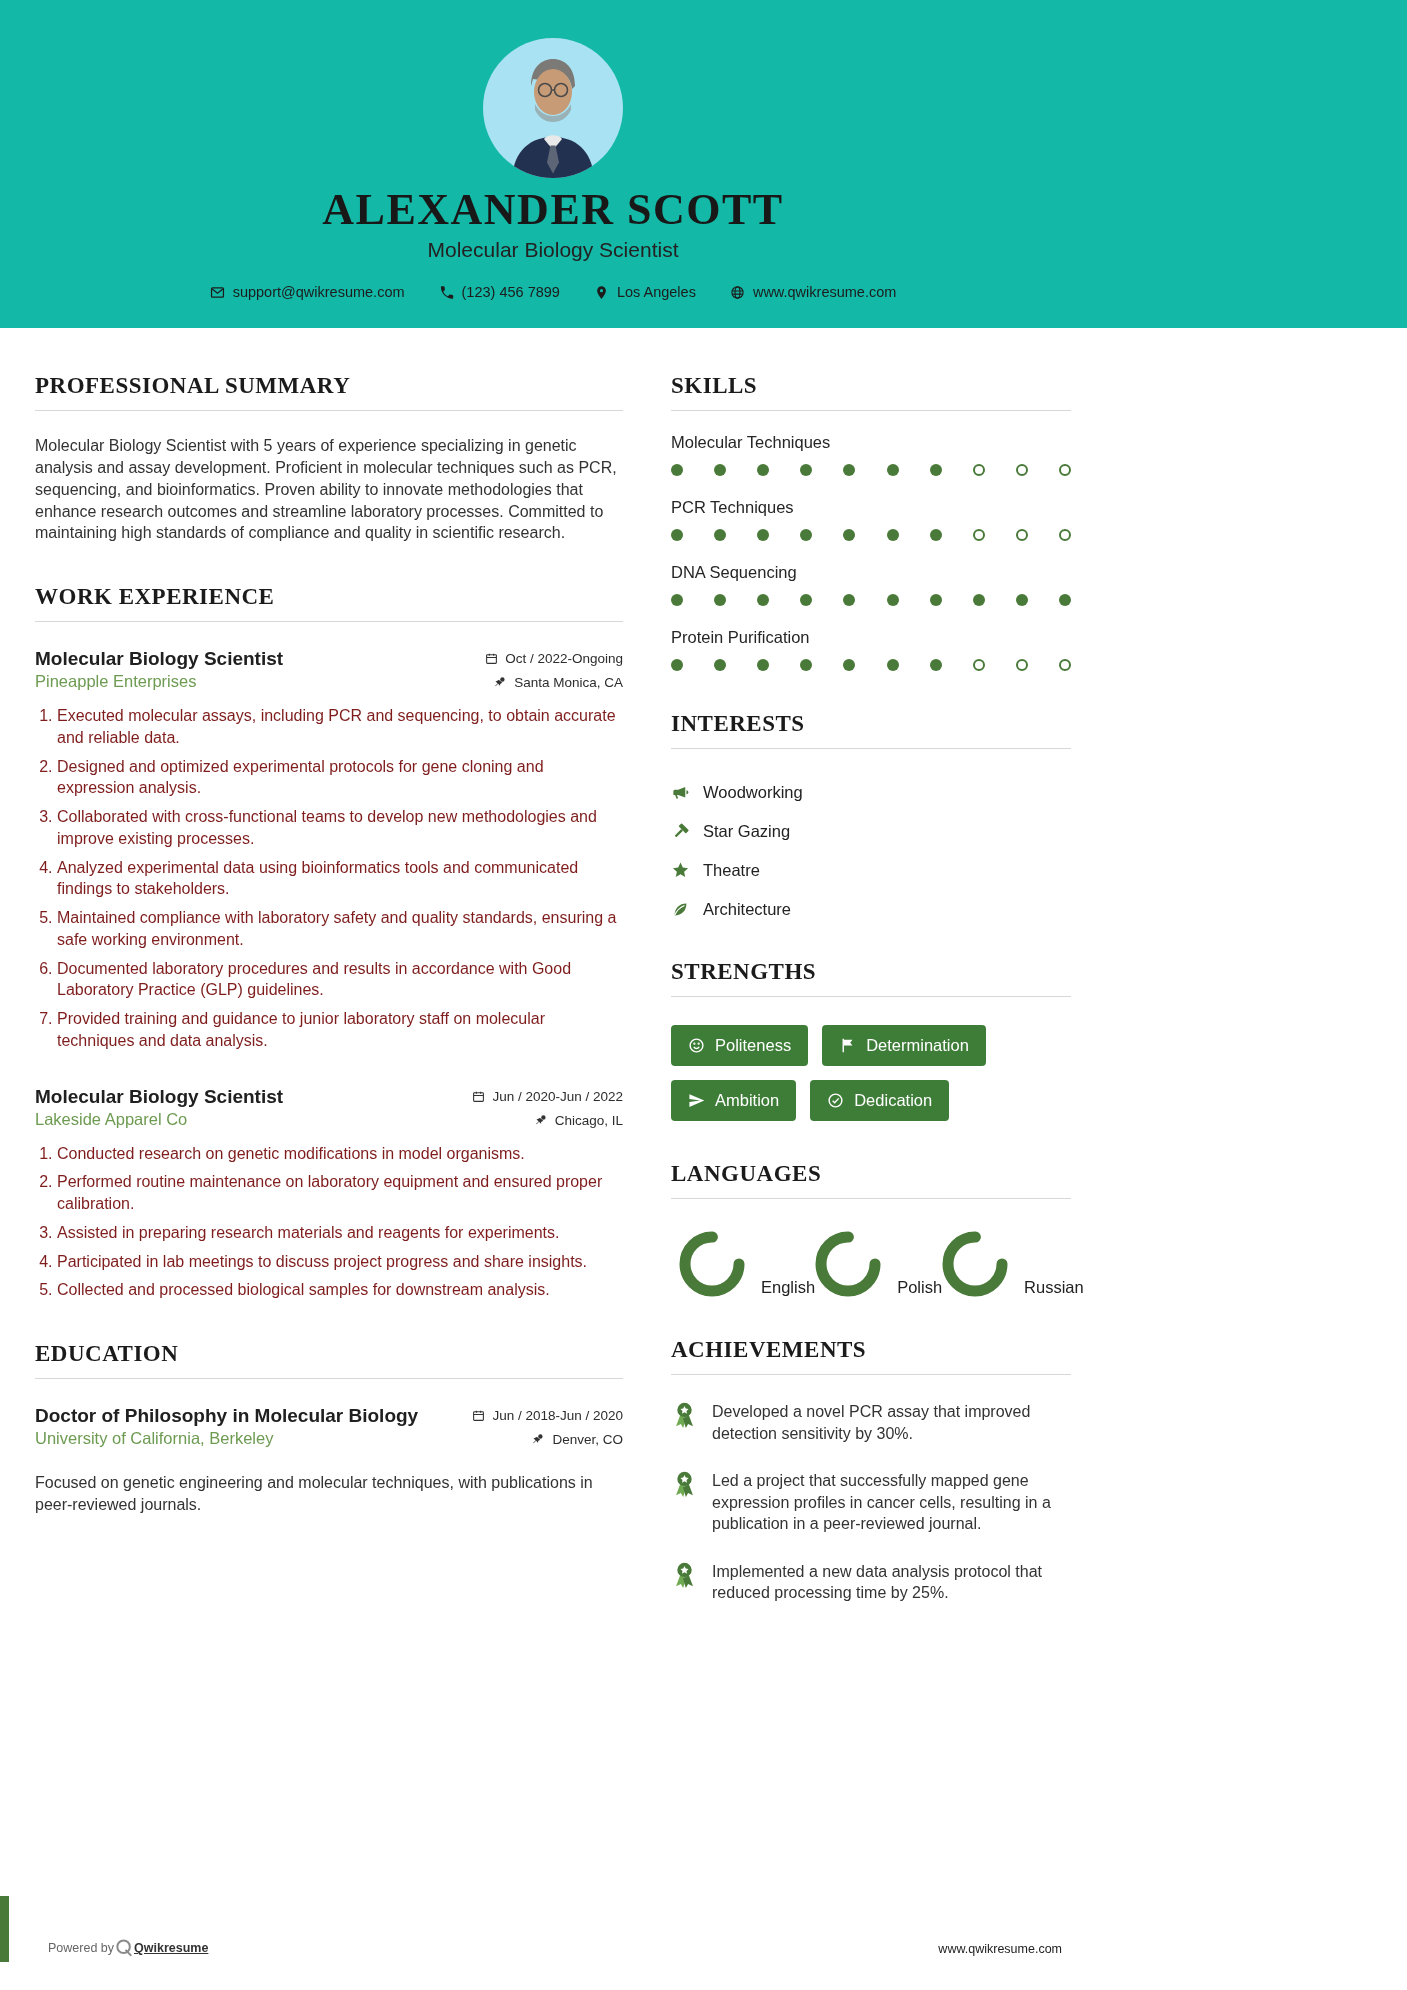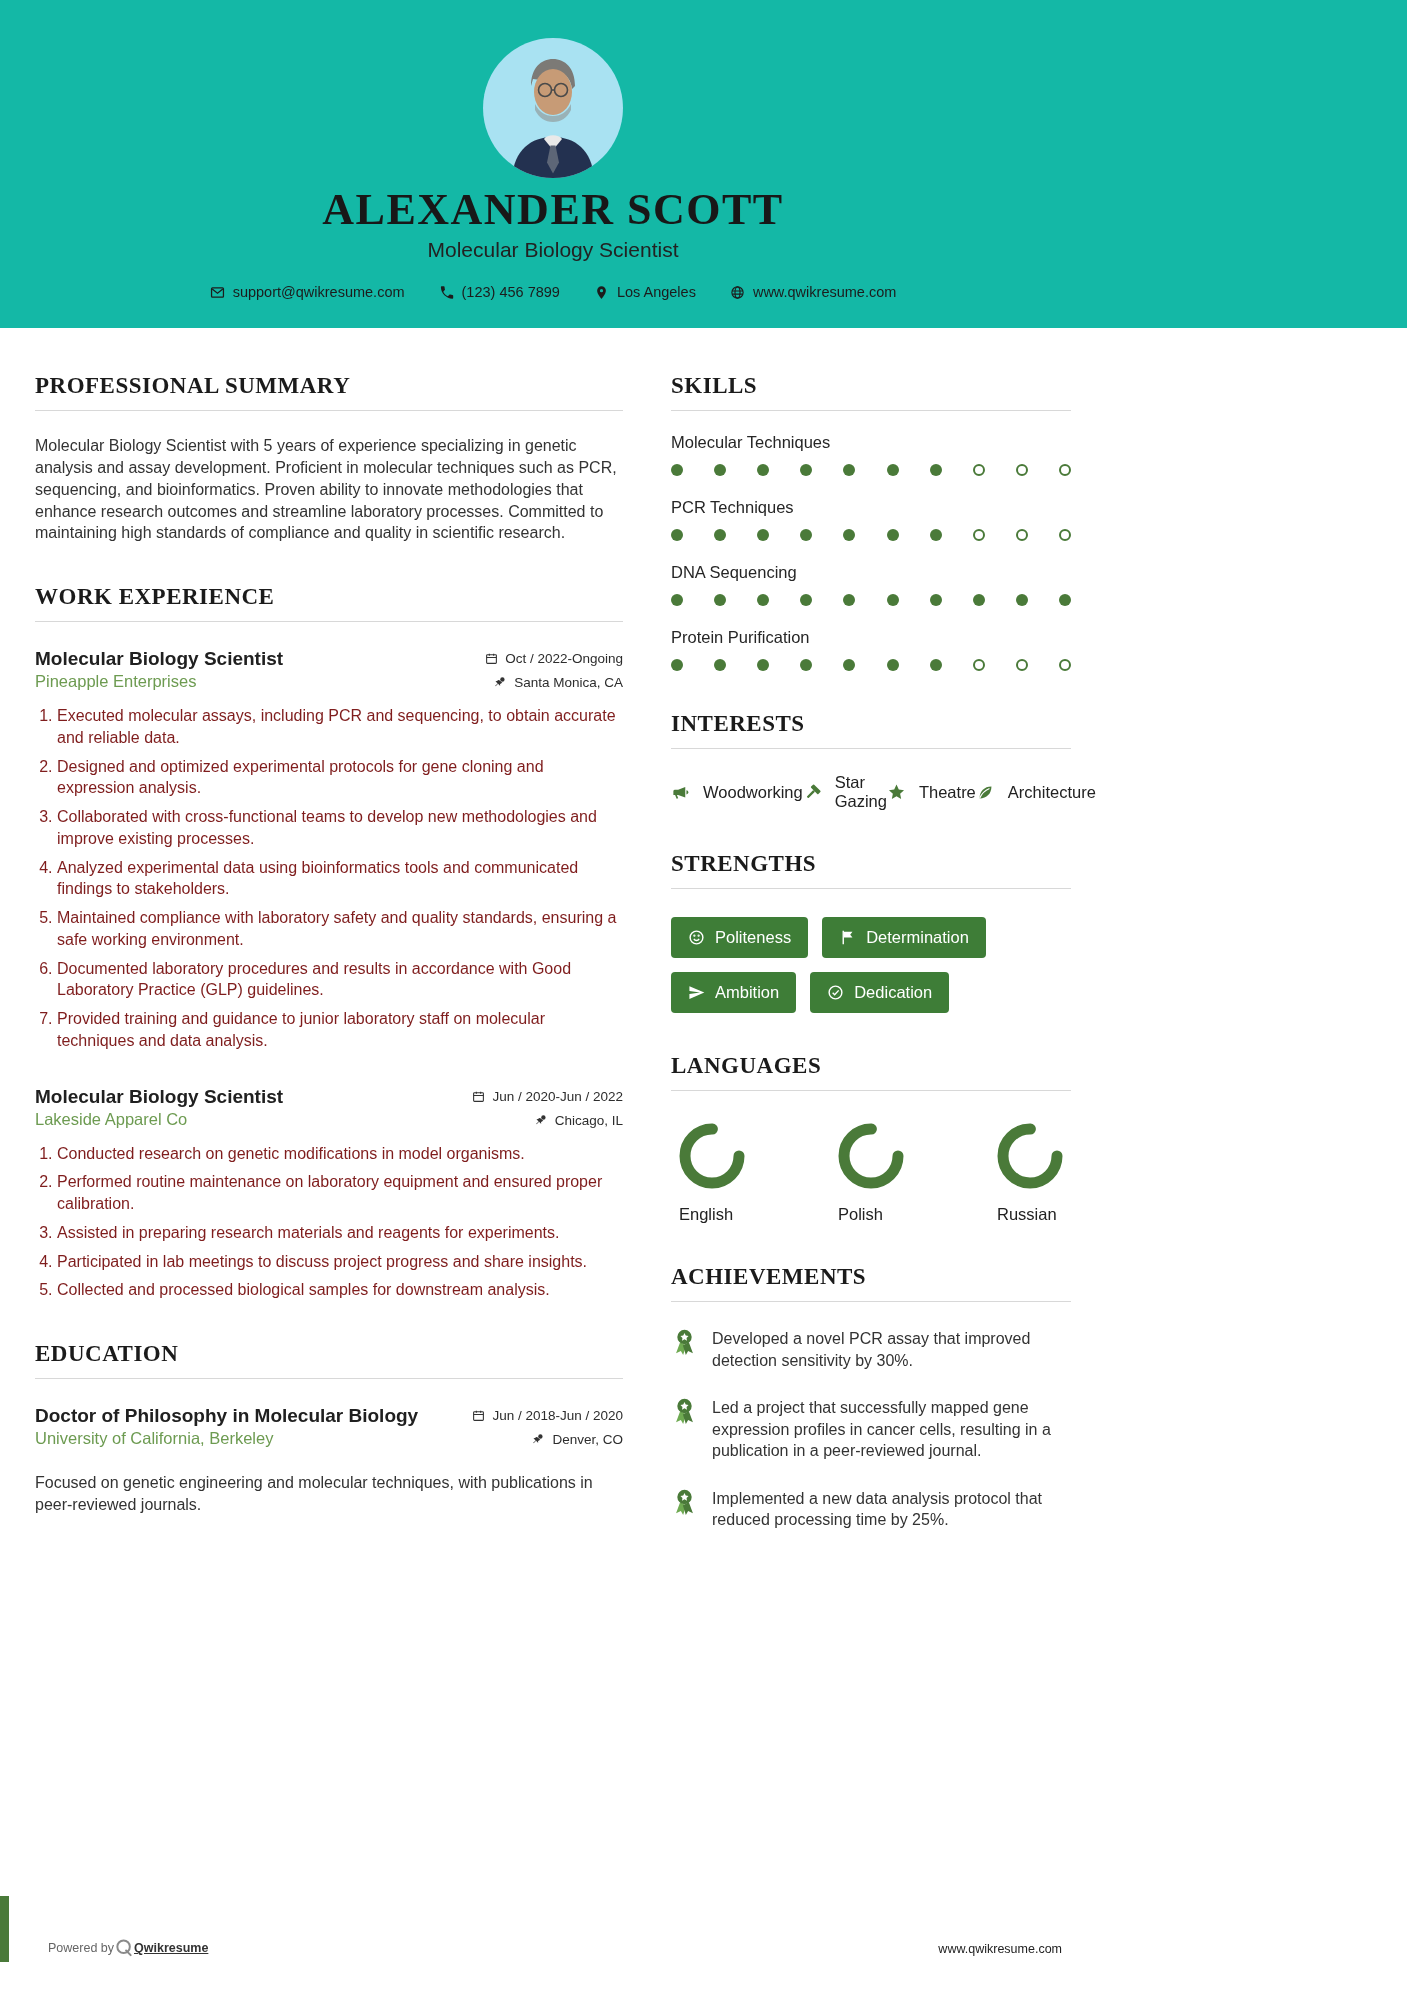--- a/index.html
+++ b/index.html
@@ -58,36 +58,36 @@
 
   
   .skill { margin-top:22px; }
   .skill-name { font-size:16.5px; color:#262626; margin-bottom:12px; }
   .dots { display:flex; justify-content:space-between; }
   .dot { width:12px; height:12px; border-radius:50%; display:inline-block; }
   .dot.filled { background:#4a7a39; }
   .dot.empty { background:#fff; border:2px solid #4a7a39; }
 
   
-  .int-grid { display:grid; grid-template-columns:1fr 1fr 1fr 1fr; row-gap:20px; margin-top:24px; }
+  .int-grid { display:grid; grid-template-columns:1fr; row-gap:20px; margin-top:34px; }
   .int-item { display:flex; align-items:center; gap:13px; font-size:16.5px; color:#222; }
   .int-item svg { width:19px; height:19px; flex:0 0 auto; }
 
   
   .pills { display:flex; flex-wrap:wrap; gap:14px; margin-top:28px; }
   .pill {
     display:inline-flex; align-items:center; gap:10px;
     background:#3e7d37; color:#fff; font-size:16.5px;
     padding:11px 17px; border-radius:4px;
   }
   .pill svg { width:17px; height:17px; flex:0 0 auto; }
 
   
   .langs { display:flex; justify-content:space-between; margin-top:32px; padding:0 8px; }
-  .lang { display:flex; flex-direction:column; align-items:flex-start; gap:16px; }
+  .lang { display:flex; flex-direction:row; align-items:flex-end; gap:16px; }
   .ring-svg { width:66px; height:66px; }
   .ring-progress { fill:none; stroke:#4a7a39; stroke-width:11; stroke-linecap:round; }
   .lang-name { font-size:16.5px; color:#222; }
 
   
   .ach { display:flex; align-items:flex-start; gap:14px; margin-top:26px; }
   .ach-icon svg { width:27px; height:27px; display:block; }
   .ach-text { font-size:16px; line-height:1.34; color:#333; flex:1; }
 
   

